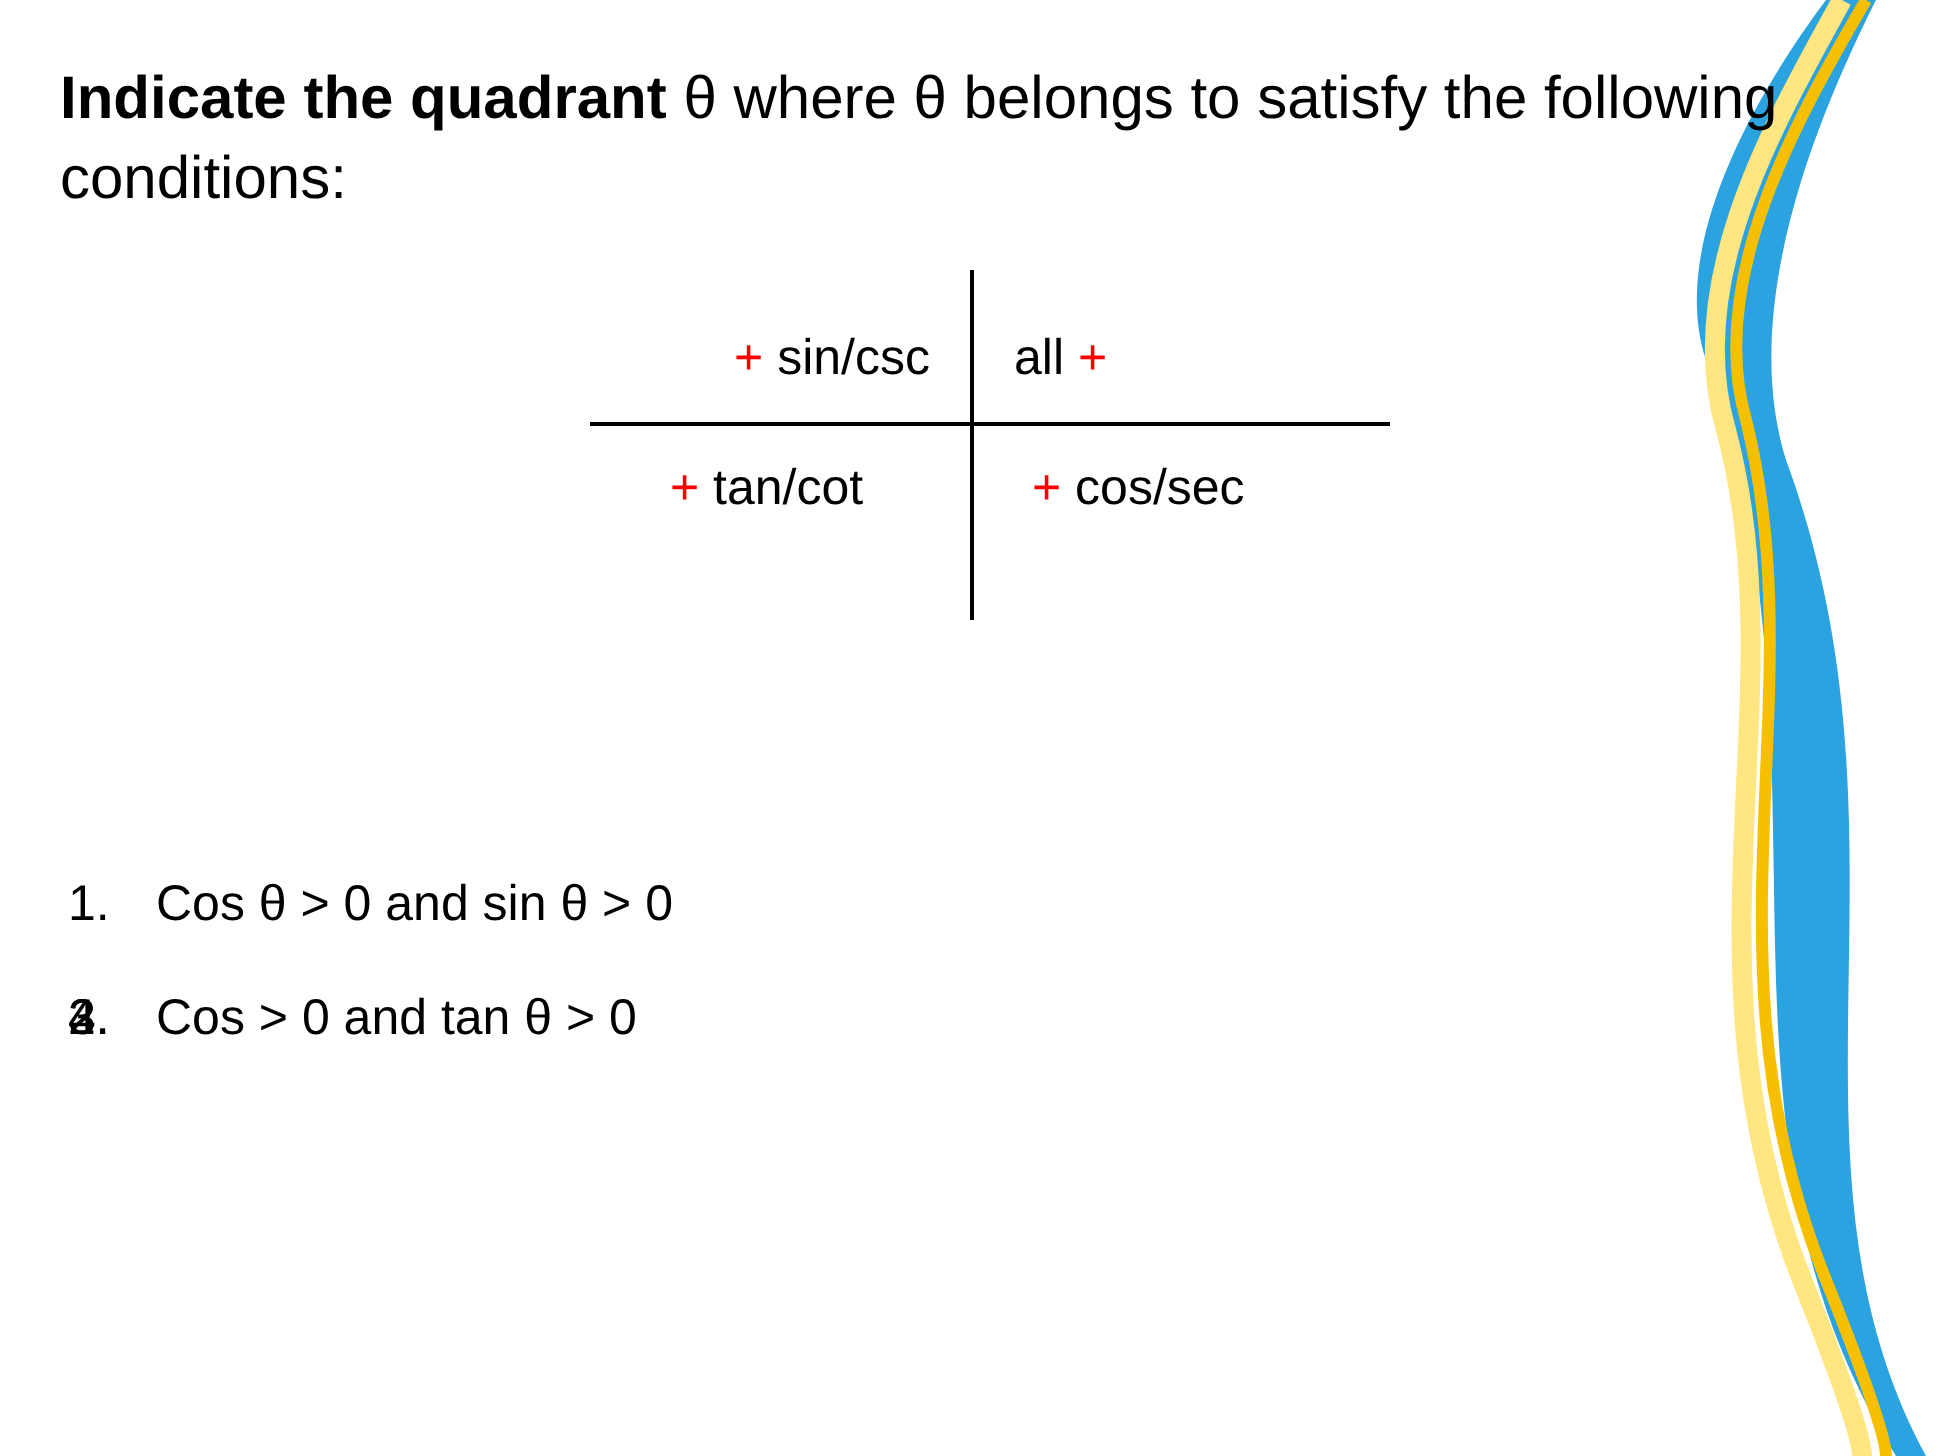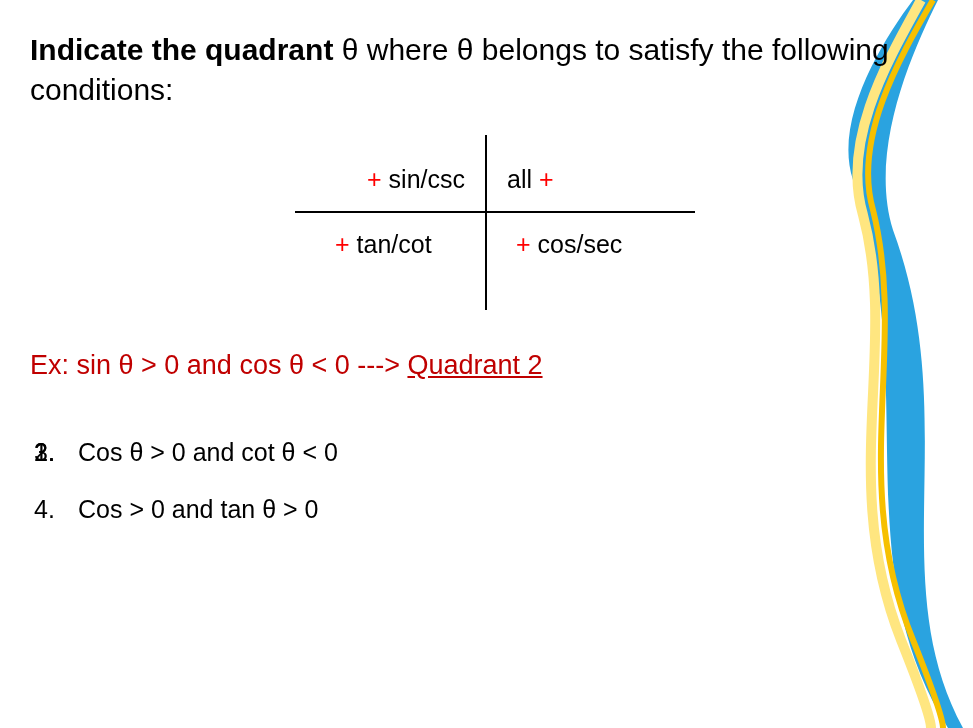--- a/index.html
+++ b/index.html
@@ -136,34 +136,31 @@
         <span>all </span><span class="plus">+</span>
       </div>
       <div class="cell q3">
         <span class="plus">+</span><span> tan/cot</span>
       </div>
       <div class="cell q4">
         <span class="plus">+</span><span> cos/sec</span>
       </div>
     </div>
 
-    <div class="example">
-      <span>Ex: sin θ &gt; 0 and cos θ &lt; 0  ---&gt; </span><span class="ans">Quadrant 2</span>
-    </div>
 
     <div class="qlist">
       <div class="item">
         <span class="num">1.</span>
+        <span>Cos θ &gt; 0 and sin θ &gt; 0</span>
       </div>
       <div class="item">
         <span class="num">2.</span>
       </div>
       <div class="item">
         <span class="num">3.</span>
-        <span>Cos θ &gt; 0 and cot θ &lt; 0</span>
       </div>
       <div class="item">
         <span class="num">4.</span>
         <span>Cos &gt; 0 and tan θ &gt; 0</span>
       </div>
     </div>
 
   </div>
 </div>
 

